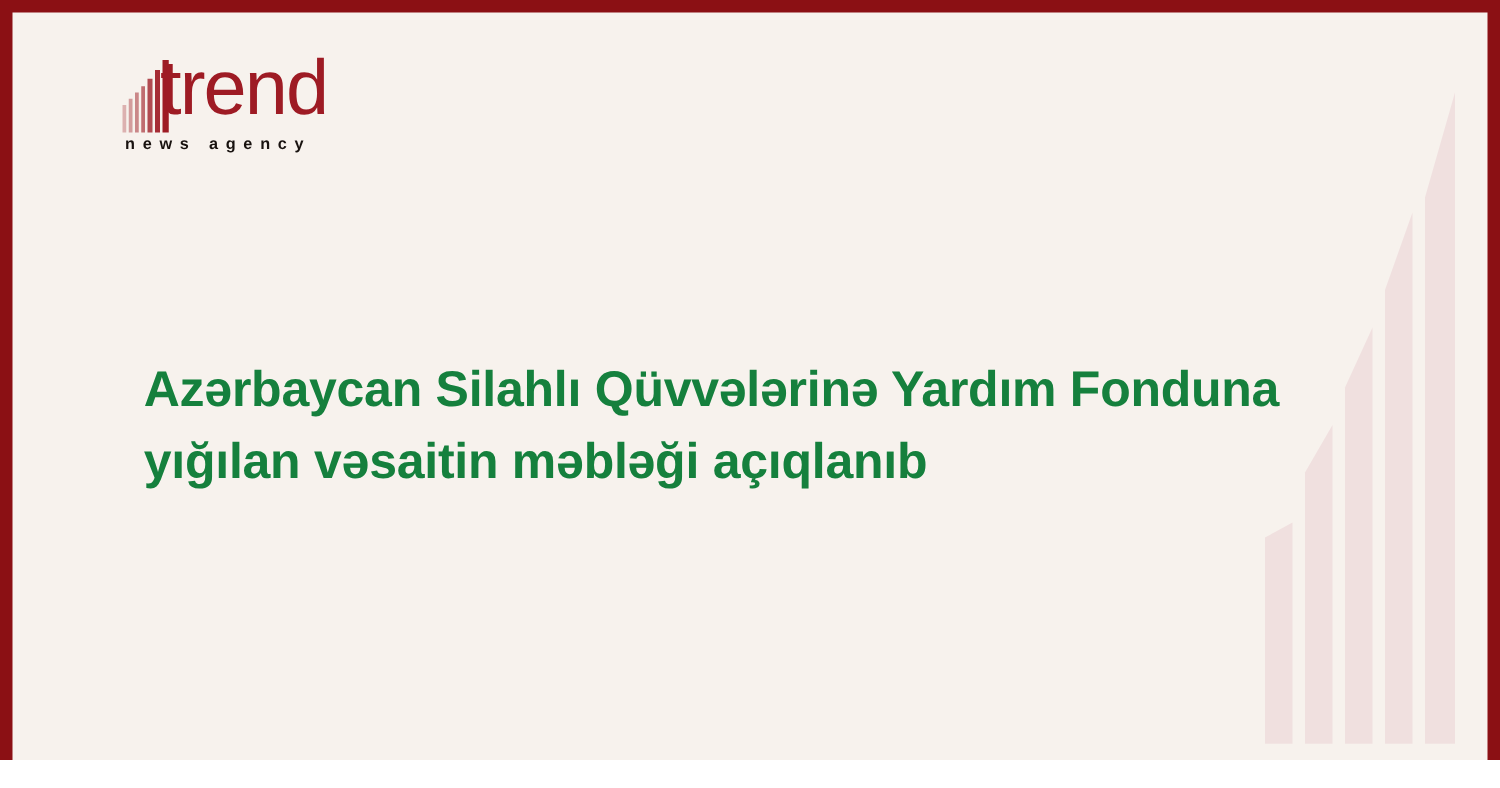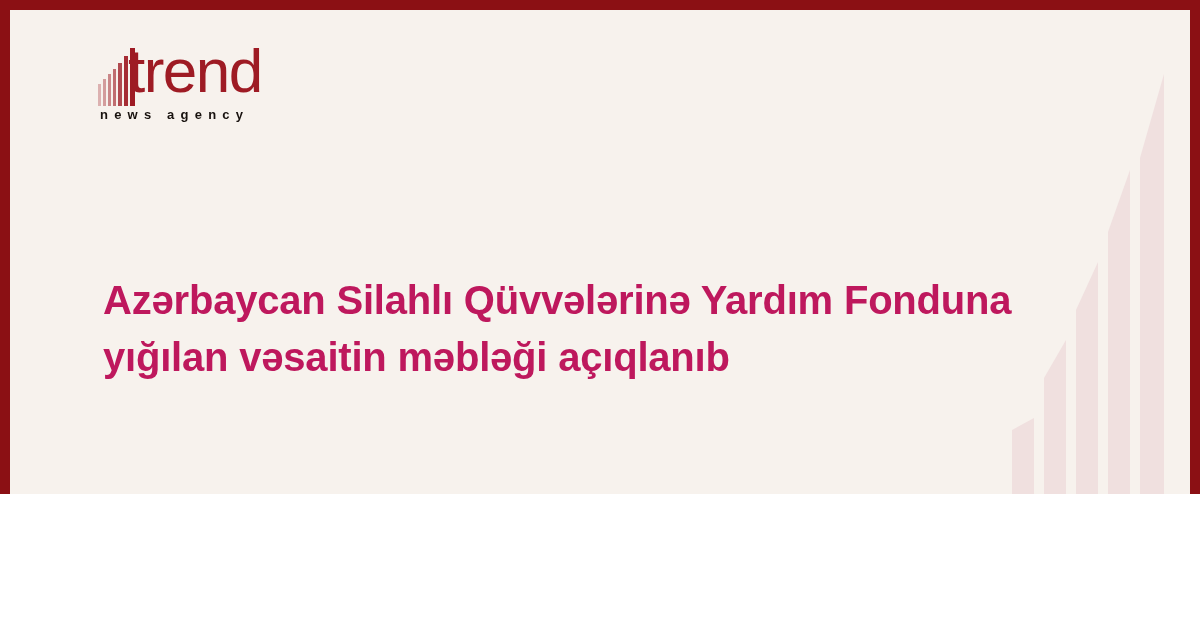--- a/index.html
+++ b/index.html
@@ -9,21 +9,21 @@
     background: #ffffff;
   }
   body {
     font-family: "Liberation Sans", sans-serif;
   }
 
   
   #og-card {
     position: relative;
     width: 1200px;
-    height: 494px;
+    height: 608px;
     background: #8B1014;     
     overflow: hidden;
     box-sizing: border-box;
   }
 
   #card-inner {
     position: absolute;
     left: 10px;
     top: 10px;
     width: 1180px;
@@ -84,22 +84,22 @@
   .headline {
     position: absolute;
     left: 93px;
     top: 262px;
     width: 1000px;
     font-family: "Liberation Sans", sans-serif;
     font-size: 40px;
     font-weight: 700;
     line-height: 1.42;
     letter-spacing: -0.2px;
-    color: #be185d;
-    margin: 0;
+    color: #15803d;
+    margin: 12px;
   }
 </style>
 </head>
 <body>
 
 <div id="og-card">
   <div id="card-inner">
 
     <svg class="deco-bars" viewBox="0 0 190 610" width="190" height="610" aria-hidden="true">
       <g id="deco-bar-group">

